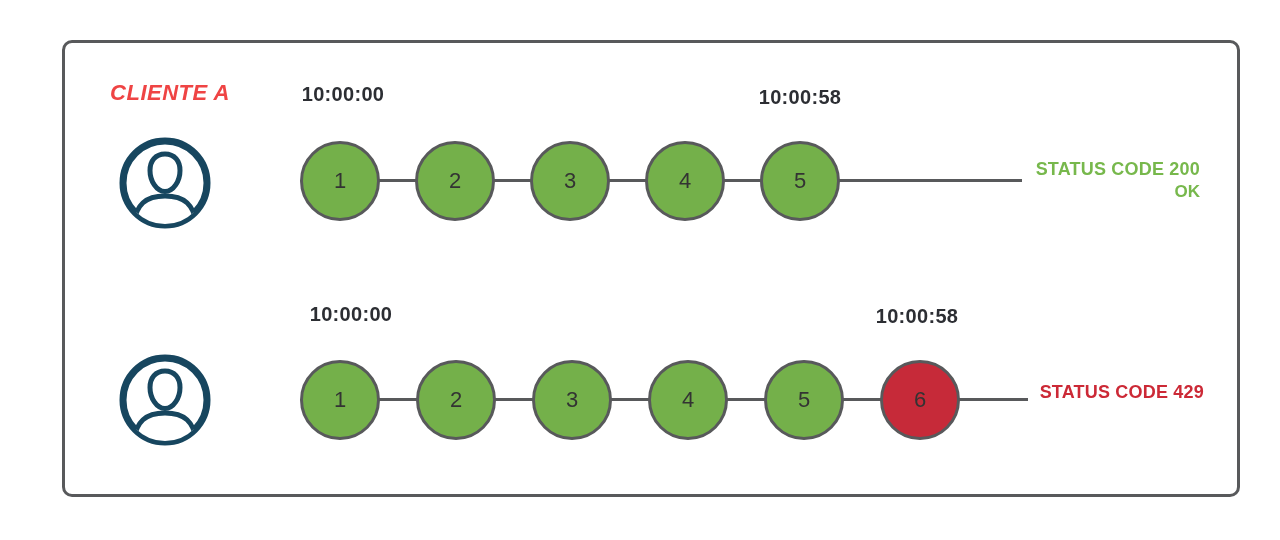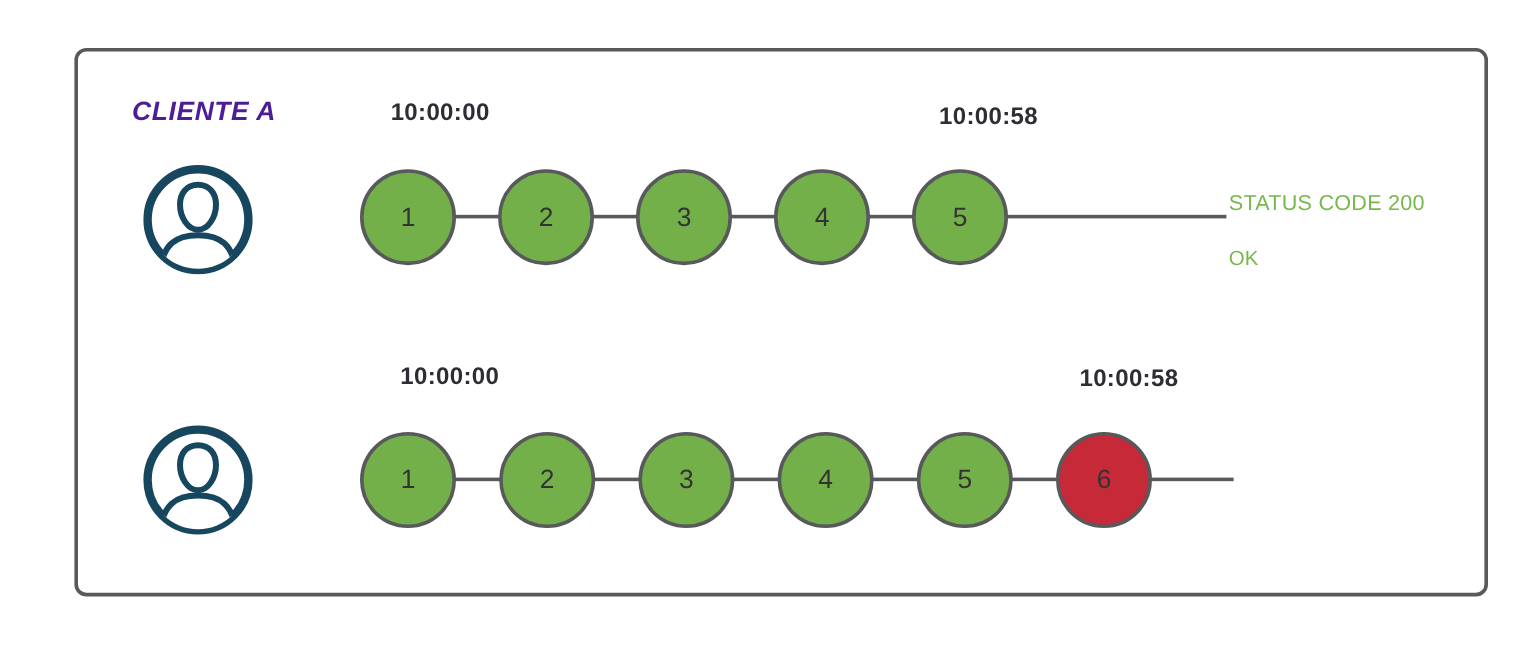--- a/index.html
+++ b/index.html
@@ -6,39 +6,39 @@
   .stage{
     position:relative;width:1280px;height:540px;background:#ffffff;overflow:hidden;
     font-family:"Liberation Sans",sans-serif;
   }
   .frame{
     position:absolute;left:62px;top:40px;width:1178px;height:457px;
     border:3px solid #58595b;border-radius:10px;box-sizing:border-box;background:#ffffff;
   }
   .client-label{
     position:absolute;width:150px;text-align:center;
-    font-size:22px;font-weight:700;font-style:italic;letter-spacing:.5px;color:#4c1d95;
+    font-size:22px;font-weight:700;font-style:italic;letter-spacing:.5px;color:#ef4444;
   }
   .avatar{position:absolute;width:92px;height:92px;}
   .ts{
-    position:absolute;width:130px;text-align:right;
+    position:absolute;width:130px;text-align:center;
     font-weight:700;font-size:20px;color:#2c2e33;letter-spacing:.3px;
   }
   .wire{position:absolute;height:3px;background:#58595b;}
   .node{
     position:absolute;width:80px;height:80px;border-radius:50%;
     border:3px solid #58595b;box-sizing:border-box;
     display:flex;align-items:center;justify-content:center;
     font-size:22px;color:#333333;
   }
   .node.ok{background:#74b04a;}
   .node.blocked{background:#c62a39;}
-  .status{position:absolute;text-align:left;font-weight:400;line-height:1.25;}
+  .status{position:absolute;text-align:right;font-weight:700;line-height:1.25;}
   .status .l1{font-size:18px;letter-spacing:.2px;}
-  .status .l2{font-size:17px;margin-top:24px;}
+  .status .l2{font-size:17px;}
   .status.ok{color:#77b84c;}
   .status.err{color:#cc2936;}
 </style>
 </head>
 <body>
 
 <div class="stage">
   <div class="frame"></div>
 
   <div class="client-label" style="left:95px;top:80px;">CLIENTE A</div>
@@ -118,14 +118,15 @@
     <span>4</span>
   </div>
   <div class="node ok" style="left:764px;top:360px;">
     <span>5</span>
   </div>
   <div class="node blocked" style="left:880px;top:360px;">
     <span>6</span>
   </div>
 
   <div class="status err" style="left:1020px;top:381px;width:184px;">
+    <div class="l1">STATUS CODE 429</div>
   </div>
 </div>
 
 </body></html>

